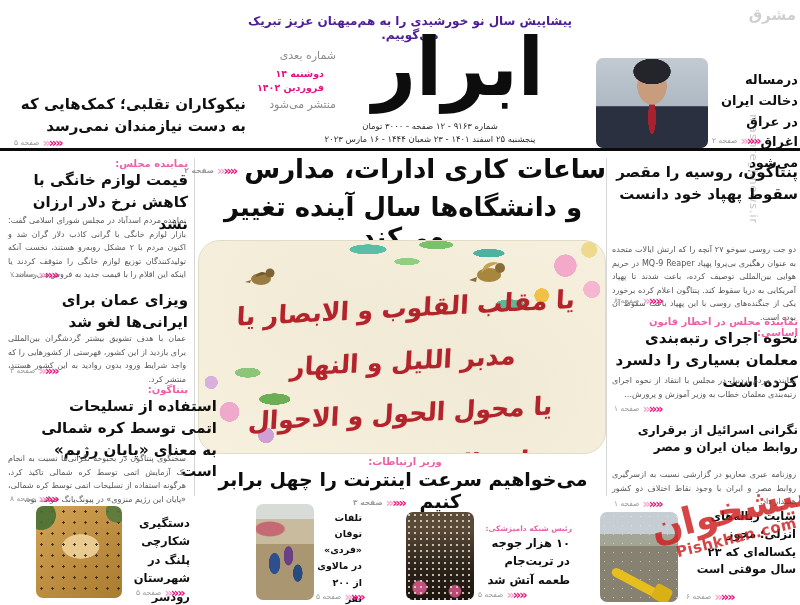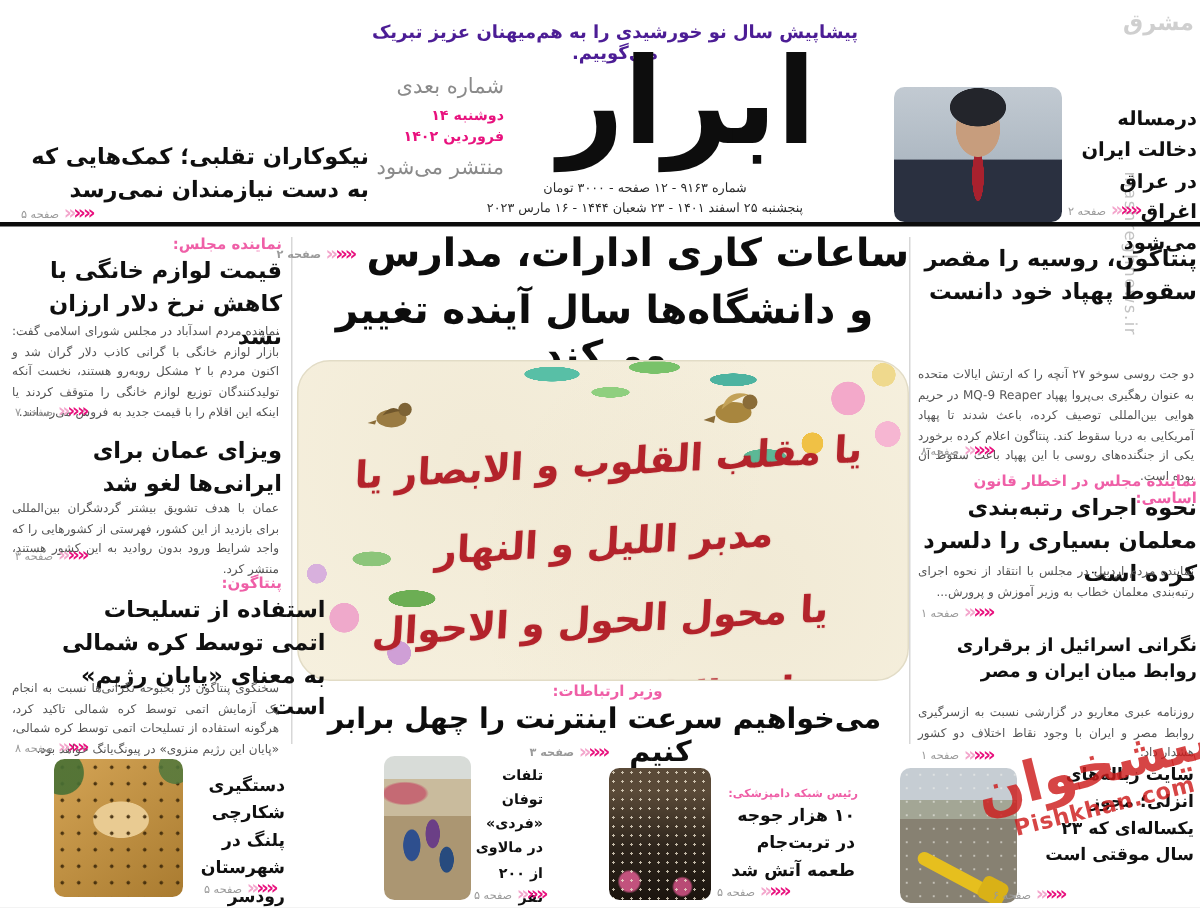--- a/index.html
+++ b/index.html
@@ -4,22 +4,22 @@
 <style>
   html,body{margin:0;padding:0;background:#e9e9e9;}
   .page{position:relative;width:800px;height:605px;background:#ffffff;overflow:hidden;
         font-family:"DejaVu Sans",sans-serif;direction:rtl;margin:0 auto;}
   .abs{position:absolute;}
   
   .greeting{top:14px;left:245px;width:330px;text-align:center;font-size:12px;font-weight:bold;color:#4c1d95;}
   .logo{top:26px;left:336px;width:244px;text-align:center;font-size:76px;font-weight:bold;color:#0d0d0d;
         line-height:1.1;letter-spacing:-3px;transform:scaleY(1.05);}
   .next-issue{top:48px;left:244px;width:92px;text-align:right;line-height:1.5;}
-  .ni-label,.ni-note{font-size:14px;color:#8a8a8a;display:block;}
-  .ni-date{font-size:9.5px;font-weight:bold;color:#e8127e;display:block;margin:2px 0;}
+  .ni-label,.ni-note{font-size:11px;color:#8a8a8a;display:block;}
+  .ni-date{font-size:9.5px;font-weight:bold;color:#e8127e;display:block;margin:2px 12px;}
   .issue-line{top:121px;left:270px;width:320px;text-align:center;font-size:8.5px;color:#2b2b2b;}
   .date-line{top:134px;left:270px;width:320px;text-align:center;font-size:8.5px;color:#2b2b2b;}
   .black-rule{top:148px;left:0;width:800px;height:3px;background:#0c0c0c;}
   .vrule{width:1px;background:#d7d7d7;top:158px;height:338px;}
   .vrule.r1{left:194px;}
   .vrule.r2{left:606px;}
   
   .mashregh-wm{top:64px;left:760px;width:160px;color:#c3c3c3;font-size:11px;letter-spacing:1px;
                transform:rotate(90deg);transform-origin:left top;white-space:nowrap;}
   .mashregh-logo{top:6px;left:756px;width:40px;color:#cfcfcf;font-size:15px;font-weight:bold;text-align:center;}
@@ -218,21 +218,21 @@
   <div class="abs body" style="top:468px;left:612px;width:184px;">روزنامه عبری معاریو در گزارشی نسبت به ازسرگیری روابط مصر و ایران با وجود نقاط اختلاف دو کشور هشدار داد.</div>
   <div class="pm" style="left:614px;top:497px;">
     <span class="chev"></span>
     <span class="pm-t">صفحه ۱</span>
   </div>
 
   <div class="abs photo photo-dump" style="left:600px;top:512px;width:78px;height:90px;">
     <div class="excavator"></div>
   </div>
   <div class="abs title t12" style="top:508px;left:682px;width:114px;line-height:1.55;">سایت زباله‌های انزلی؛ مجوز یکساله‌ای که ۲۳ سال موقتی است</div>
-  <div class="pm" style="left:662px;top:590px;">
+  <div class="pm" style="left:686px;top:590px;">
     <span class="chev"></span>
     <span class="pm-t">صفحه ۶</span>
   </div>
 
   <div class="abs kicker" style="top:456px;left:250px;width:310px;text-align:center;font-size:10px;">وزیر ارتباطات:</div>
   <div class="abs" style="top:468px;left:200px;width:406px;text-align:center;font-weight:900;font-size:19px;color:#0d0d0d;direction:rtl;">
     <span>می‌خواهیم سرعت اینترنت را چهل برابر کنیم</span>
     <span class="pm inline">
       <span class="chev"></span>
       <span class="pm-t">صفحه ۳</span>

